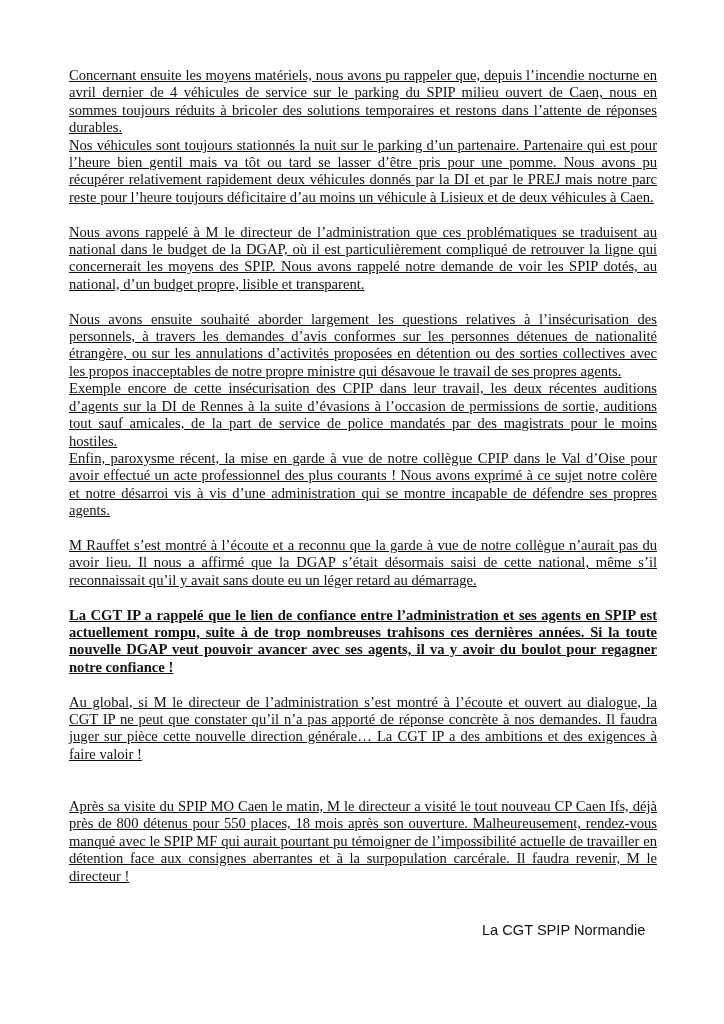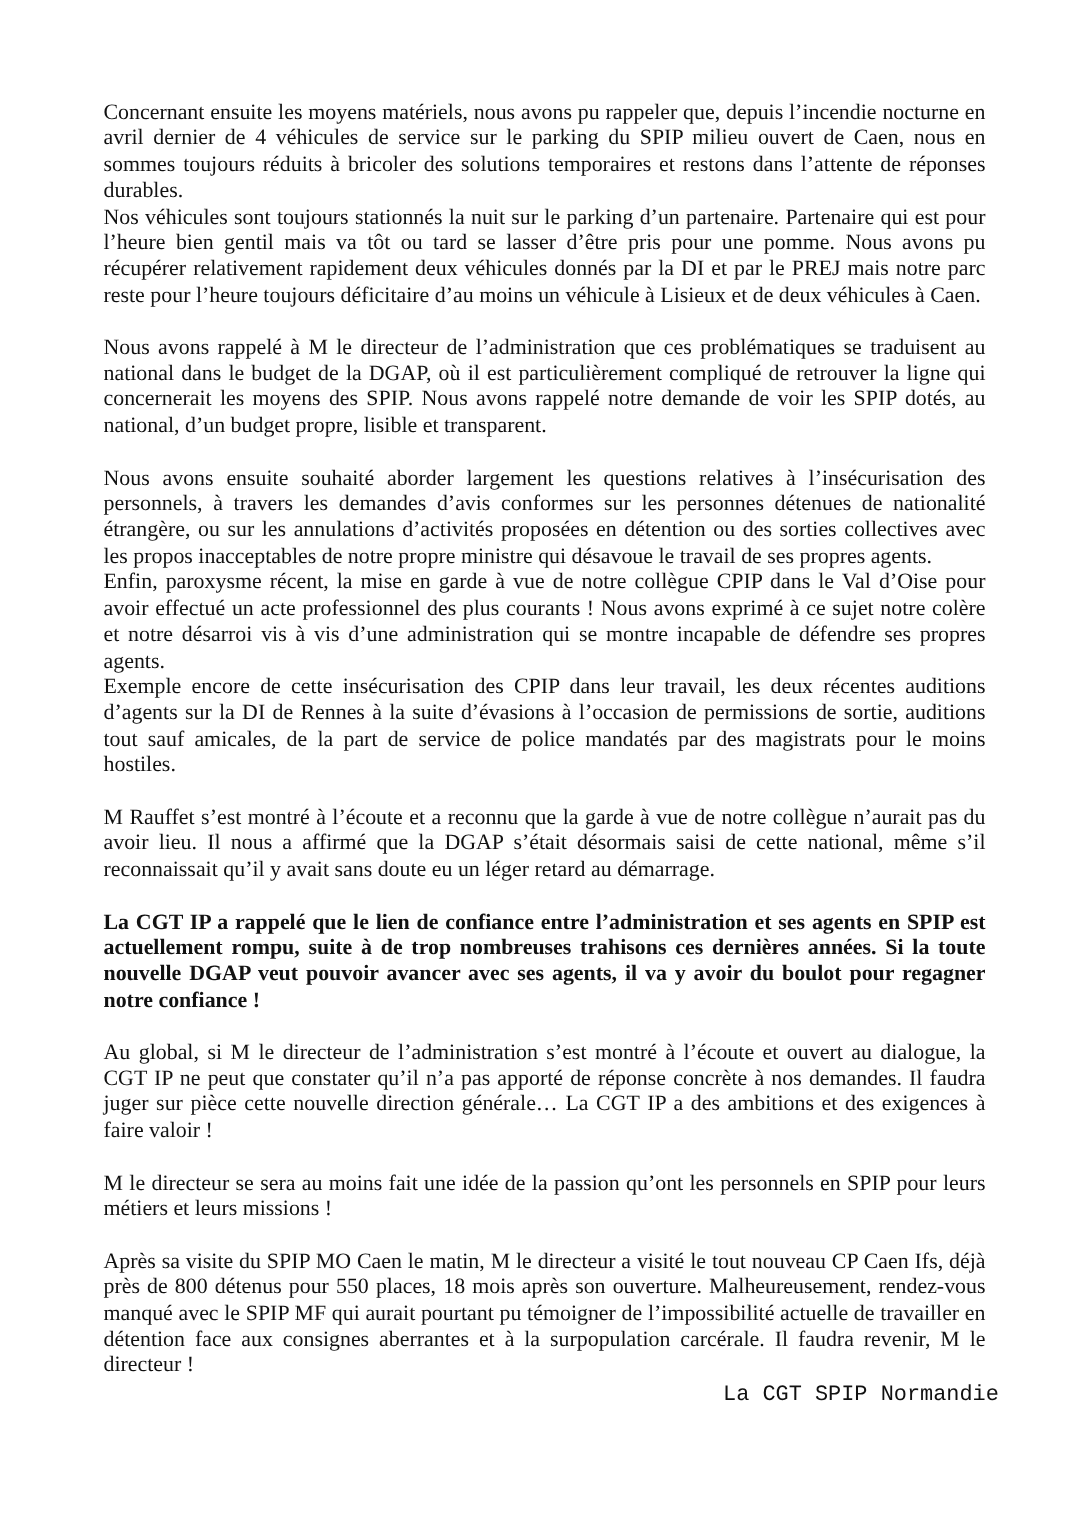--- a/index.html
+++ b/index.html
@@ -8,50 +8,49 @@
     position: absolute;
     left: 69px;
     top: 67px;
     width: 588px;
     font-family: "Liberation Serif", serif;
     font-size: 14.6px;
     line-height: 17.4px;
     color: #111111;
     text-align: justify;
   }
-  .page p { margin: 0; }
+  .page p { margin: 0; text-decoration: underline; }
   .gap { height: 17.4px; }
   .bold { font-weight: bold; }
   .signature {
     position: absolute;
     left: 482px;
     top: 922px;
-    font-family: Liberation Mono, monospace;
+    font-family: Liberation Sans, sans-serif;
     font-size: 14.6px;
     line-height: 17.4px;
     color: #111111;
   }
 </style>
 </head>
 <body>
 
 <div class="page">
   <p>Concernant ensuite les moyens matériels, nous avons pu rappeler que, depuis l’incendie nocturne en avril dernier de 4 véhicules de service sur le parking du SPIP milieu ouvert de Caen, nous en sommes toujours réduits à bricoler des solutions temporaires et restons dans l’attente de réponses durables.</p>
   <p>Nos véhicules sont toujours stationnés la nuit sur le parking d’un partenaire. Partenaire qui est pour l’heure bien gentil mais va tôt ou tard se lasser d’être pris pour une pomme. Nous avons pu récupérer relativement rapidement deux véhicules donnés par la DI et par le PREJ mais notre parc reste pour l’heure toujours déficitaire d’au moins un véhicule à Lisieux et de deux véhicules à Caen.</p>
   <div class="gap"></div>
   <p>Nous avons rappelé à M le directeur de l’administration que ces problématiques se traduisent au national dans le budget de la DGAP, où il est particulièrement compliqué de retrouver la ligne qui concernerait les moyens des SPIP. Nous avons rappelé notre demande de voir les SPIP dotés, au national, d’un budget propre, lisible et transparent.</p>
   <div class="gap"></div>
   <p>Nous avons ensuite souhaité aborder largement les questions relatives à l’insécurisation des personnels, à travers les demandes d’avis conformes sur les personnes détenues de nationalité étrangère, ou sur les annulations d’activités proposées en détention ou des sorties collectives avec les propos inacceptables de notre propre ministre qui désavoue le travail de ses propres agents.</p>
+  <p>Exemple encore de cette insécurisation des CPIP dans leur travail, les deux récentes auditions d’agents sur la DI de Rennes à la suite d’évasions à l’occasion de permissions de sortie, auditions tout sauf amicales, de la part de service de police mandatés par des magistrats pour le moins hostiles.</p>
   <p>Enfin, paroxysme récent, la mise en garde à vue de notre collègue CPIP dans le Val d’Oise pour avoir effectué un acte professionnel des plus courants ! Nous avons exprimé à ce sujet notre colère et notre désarroi vis à vis d’une administration qui se montre incapable de défendre ses propres agents.</p>
-  <p>Exemple encore de cette insécurisation des CPIP dans leur travail, les deux récentes auditions d’agents sur la DI de Rennes à la suite d’évasions à l’occasion de permissions de sortie, auditions tout sauf amicales, de la part de service de police mandatés par des magistrats pour le moins hostiles.</p>
   <div class="gap"></div>
   <p>M Rauffet s’est montré à l’écoute et a reconnu que la garde à vue de notre collègue n’aurait pas du avoir lieu. Il nous a affirmé que la DGAP s’était désormais saisi de cette national, même s’il reconnaissait qu’il y avait sans doute eu un léger retard au démarrage.</p>
   <div class="gap"></div>
   <p class="bold">La CGT IP a rappelé que le lien de confiance entre l’administration et ses agents en SPIP est actuellement rompu, suite à de trop nombreuses trahisons ces dernières années. Si la toute nouvelle DGAP veut pouvoir avancer avec ses agents, il va y avoir du boulot pour regagner notre confiance !</p>
   <div class="gap"></div>
   <p>Au global, si M le directeur de l’administration s’est montré à l’écoute et ouvert au dialogue, la CGT IP ne peut que constater qu’il n’a pas apporté de réponse concrète à nos demandes. Il faudra juger sur pièce cette nouvelle direction générale… La CGT IP a des ambitions et des exigences à faire valoir !</p>
   <div class="gap"></div>
-  <p>M le directeur se sera au moins fait une idée de la passion qu’ont les personnels en SPIP pour leurs métiers et leurs missions !</p>
   <div class="gap"></div>
   <p>Après sa visite du SPIP MO Caen le matin, M le directeur a visité le tout nouveau CP Caen Ifs, déjà près de 800 détenus pour 550 places, 18 mois après son ouverture. Malheureusement, rendez-vous manqué avec le SPIP MF qui aurait pourtant pu témoigner de l’impossibilité actuelle de travailler en détention face aux consignes aberrantes et à la surpopulation carcérale. Il faudra revenir, M le directeur !</p>
 </div>
 
 <div class="signature">La CGT SPIP Normandie</div>
 
 </body></html>

